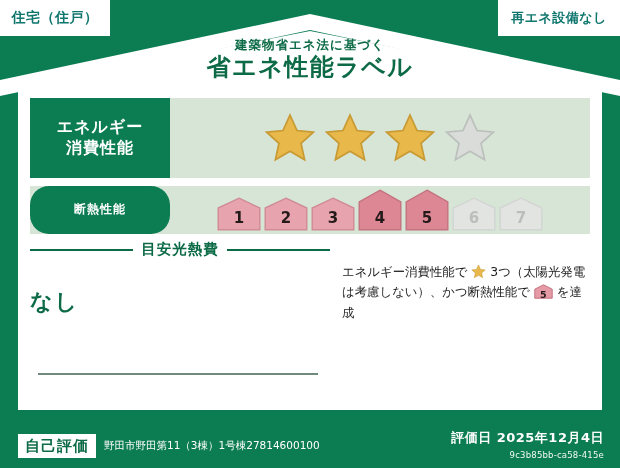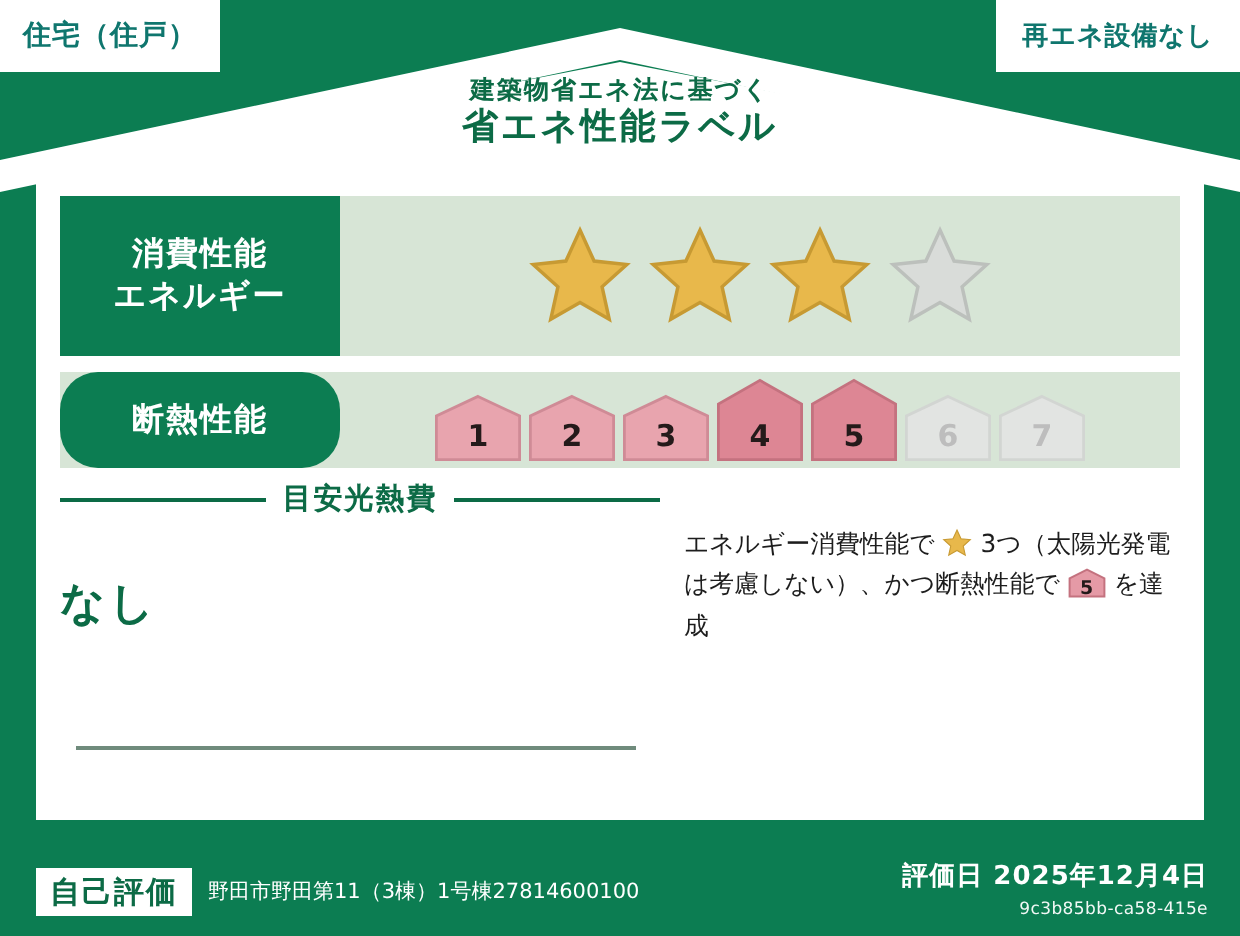--- a/index.html
+++ b/index.html
@@ -31,21 +31,21 @@
   }
   .tag-left{left:0;top:0;width:110px;height:36px;font-size:14px;}
   .tag-right{right:0;top:0;width:122px;height:36px;font-size:13px;}
 
   
   .heading{
     position:absolute;left:0;right:0;top:37px;text-align:center;
     z-index:5;color:#0c6b46;
   }
   .heading .sub{font-size:12.5px;font-weight:bold;letter-spacing:1px;line-height:1.2;}
-  .heading .main{font-size:18px;font-weight:bold;letter-spacing:1.5px;margin-top:2px;line-height:1.15;}
+  .heading .main{font-size:24px;font-weight:bold;letter-spacing:1.5px;margin-top:2px;line-height:1.15;}
 
   
   .panel{
     position:absolute;left:18px;top:88px;width:584px;height:322px;
     background:#ffffff;
     box-sizing:border-box;
   }
 
   
   .row{
@@ -55,21 +55,21 @@
   }
   .row-energy{top:10px;height:80px;}
   .row-insul{top:98px;height:48px;}
   .row-key{
     background:#0c7d52;color:#ffffff;font-weight:bold;
     display:flex;flex-direction:column;align-items:center;justify-content:center;
     flex:0 0 140px;text-align:center;line-height:1.3;
     letter-spacing:1px;
   }
   .row-energy .row-key{font-size:16px;}
-  .row-insul .row-key{font-size:16px;border-radius:19px;}
+  .row-insul .row-key{font-size:12px;border-radius:19px;}
   .row-val{flex:1;display:flex;align-items:center;justify-content:center;}
 
   
   .stars{display:flex;gap:8px;align-items:center;}
   .star{width:52px;height:52px;display:block;}
 
   
   .badges{display:flex;align-items:flex-end;gap:3px;height:44px;padding-bottom:2px;}
   .badge{position:relative;width:44px;display:block;}
   .badge svg{display:block;}
@@ -148,22 +148,22 @@
 
   <div class="heading">
     <div class="sub">建築物省エネ法に基づく</div>
     <div class="main">省エネ性能ラベル</div>
   </div>
 
   <div class="panel">
 
     <div class="row row-energy">
       <div class="row-key">
+        <span>エネルギー</span>
         <span>消費性能</span>
-        <span>エネルギー</span>
       </div>
       <div class="row-val">
         <div class="stars" id="stars-host">
             <span class="star"><svg width="52" height="52" viewBox="0 0 24 24">
                 <polygon points="12,1.4 15.25,8.55 22.8,9.35 17.1,14.5 18.75,22 12,18.1 5.25,22 6.9,14.5 1.2,9.35 8.75,8.55" fill="#e8b84b" stroke="#c79a33" stroke-width="0.8"></polygon>
               </svg></span>
             <span class="star"><svg width="52" height="52" viewBox="0 0 24 24">
                 <polygon points="12,1.4 15.25,8.55 22.8,9.35 17.1,14.5 18.75,22 12,18.1 5.25,22 6.9,14.5 1.2,9.35 8.75,8.55" fill="#e8b84b" stroke="#c79a33" stroke-width="0.8"></polygon>
               </svg></span>
             <span class="star"><svg width="52" height="52" viewBox="0 0 24 24">

